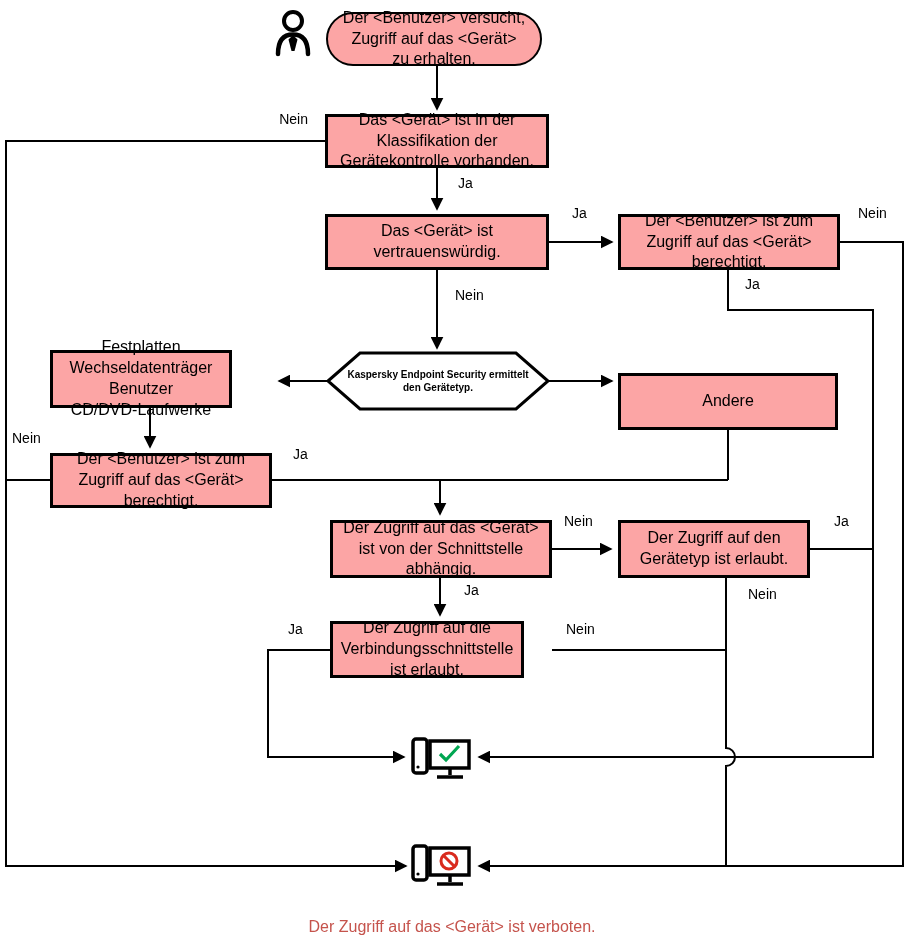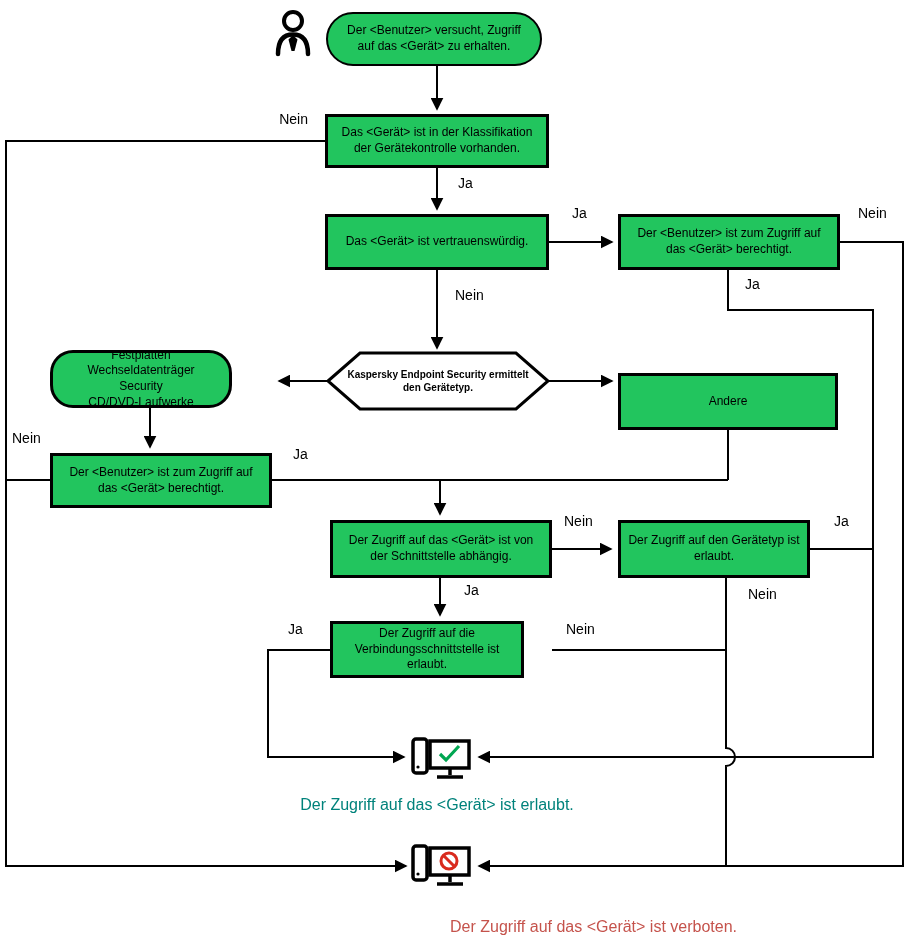--- a/index.html
+++ b/index.html
@@ -2,23 +2,23 @@
 <html><head>
 <meta charset="utf-8">
 <style>
   html,body { margin:0; padding:0; background:#fff; }
   .canvas {
     position:relative; width:907px; height:948px; background:#ffffff;
     font-family:"Liberation Sans", sans-serif; overflow:hidden; color:#000;
   }
   svg.layer { position:absolute; left:0; top:0; z-index:1; }
   .node {
-    position:absolute; background:#22c55e; border:3px solid #000; box-sizing:border-box;
+    position:absolute; background:#fca5a5; border:3px solid #000; box-sizing:border-box;
     display:flex; align-items:center; justify-content:center; flex-direction:column;
-    text-align:center; font-size:12px; line-height:1.3; z-index:2; padding:2px 6px;
+    text-align:center; font-size:16px; line-height:1.3; z-index:2; padding:2px 6px;
   }
   .stadium { border-radius:28px; border-width:2.5px; padding:2px 14px; }
   .hex-label {
     position:absolute; background:transparent; border:none; z-index:2;
     display:flex; align-items:center; justify-content:center; text-align:center;
     font-size:10px; line-height:1.3; box-sizing:border-box;font-weight:bold;
   }
   .edge-label { position:absolute; font-size:14px; z-index:3; white-space:nowrap; }
   .lbl-right { text-align:right; }
   .result { position:absolute; font-size:16px; text-align:center; z-index:3; }
@@ -93,24 +93,24 @@
   <div class="node stadium" style="left:326px;top:12px;width:216px;height:54px;">Der &lt;Benutzer&gt; versucht, Zugriff auf das &lt;Gerät&gt; zu erhalten.</div>
 
   <div class="node" style="left:325px;top:114px;width:224px;height:54px;">Das &lt;Gerät&gt; ist in der Klassifikation der Gerätekontrolle vorhanden.</div>
 
   <div class="node" style="left:325px;top:214px;width:224px;height:56px;">Das &lt;Gerät&gt; ist vertrauenswürdig.</div>
 
   <div class="node" style="left:618px;top:214px;width:222px;height:56px;">Der &lt;Benutzer&gt; ist zum Zugriff auf das &lt;Gerät&gt; berechtigt.</div>
 
   <div class="hex-label" style="left:338px;top:357px;width:200px;height:48px;">Kaspersky Endpoint Security ermittelt den Gerätetyp.</div>
 
-  <div class="node" style="left:50px;top:350px;width:182px;height:58px;border-radius:23px;">
+  <div class="node" style="left:50px;top:350px;width:182px;height:58px;">
     <span>Festplatten</span>
     <span>Wechseldatenträger</span>
-    <span>Security</span>
+    <span>Benutzer</span>
     <span>CD/DVD-Laufwerke</span>
   </div>
 
   <div class="node" style="left:618px;top:353px;width:220px;height:57px;margin-top:20px;">Andere</div>
 
   <div class="node" style="left:50px;top:453px;width:222px;height:55px;">Der &lt;Benutzer&gt; ist zum Zugriff auf das &lt;Gerät&gt; berechtigt.</div>
 
   <div class="node" style="left:330px;top:520px;width:222px;height:58px;">Der Zugriff auf das &lt;Gerät&gt; ist von der Schnittstelle abhängig.</div>
 
   <div class="node" style="left:618px;top:520px;width:192px;height:58px;">Der Zugriff auf den Gerätetyp ist erlaubt.</div>
@@ -125,16 +125,15 @@
   <div class="edge-label" style="left:455px;top:287px;">Nein</div>
   <div class="edge-label" style="left:12px;top:430px;">Nein</div>
   <div class="edge-label" style="left:293px;top:446px;">Ja</div>
   <div class="edge-label" style="left:564px;top:513px;">Nein</div>
   <div class="edge-label" style="left:834px;top:513px;">Ja</div>
   <div class="edge-label" style="left:464px;top:582px;">Ja</div>
   <div class="edge-label" style="left:748px;top:586px;">Nein</div>
   <div class="edge-label" style="left:288px;top:621px;">Ja</div>
   <div class="edge-label" style="left:566px;top:621px;">Nein</div>
 
-  <div class="result result-allowed" style="left:137px;top:796px;width:600px;">Der Zugriff auf das &lt;Gerät&gt; ist erlaubt.</div>
-  <div class="result result-denied" style="left:137px;top:918px;width:600px;text-align:right;">Der Zugriff auf das &lt;Gerät&gt; ist verboten.</div>
+  <div class="result result-denied" style="left:152px;top:918px;width:600px;">Der Zugriff auf das &lt;Gerät&gt; ist verboten.</div>
 
 </div>
 
 </body></html>

